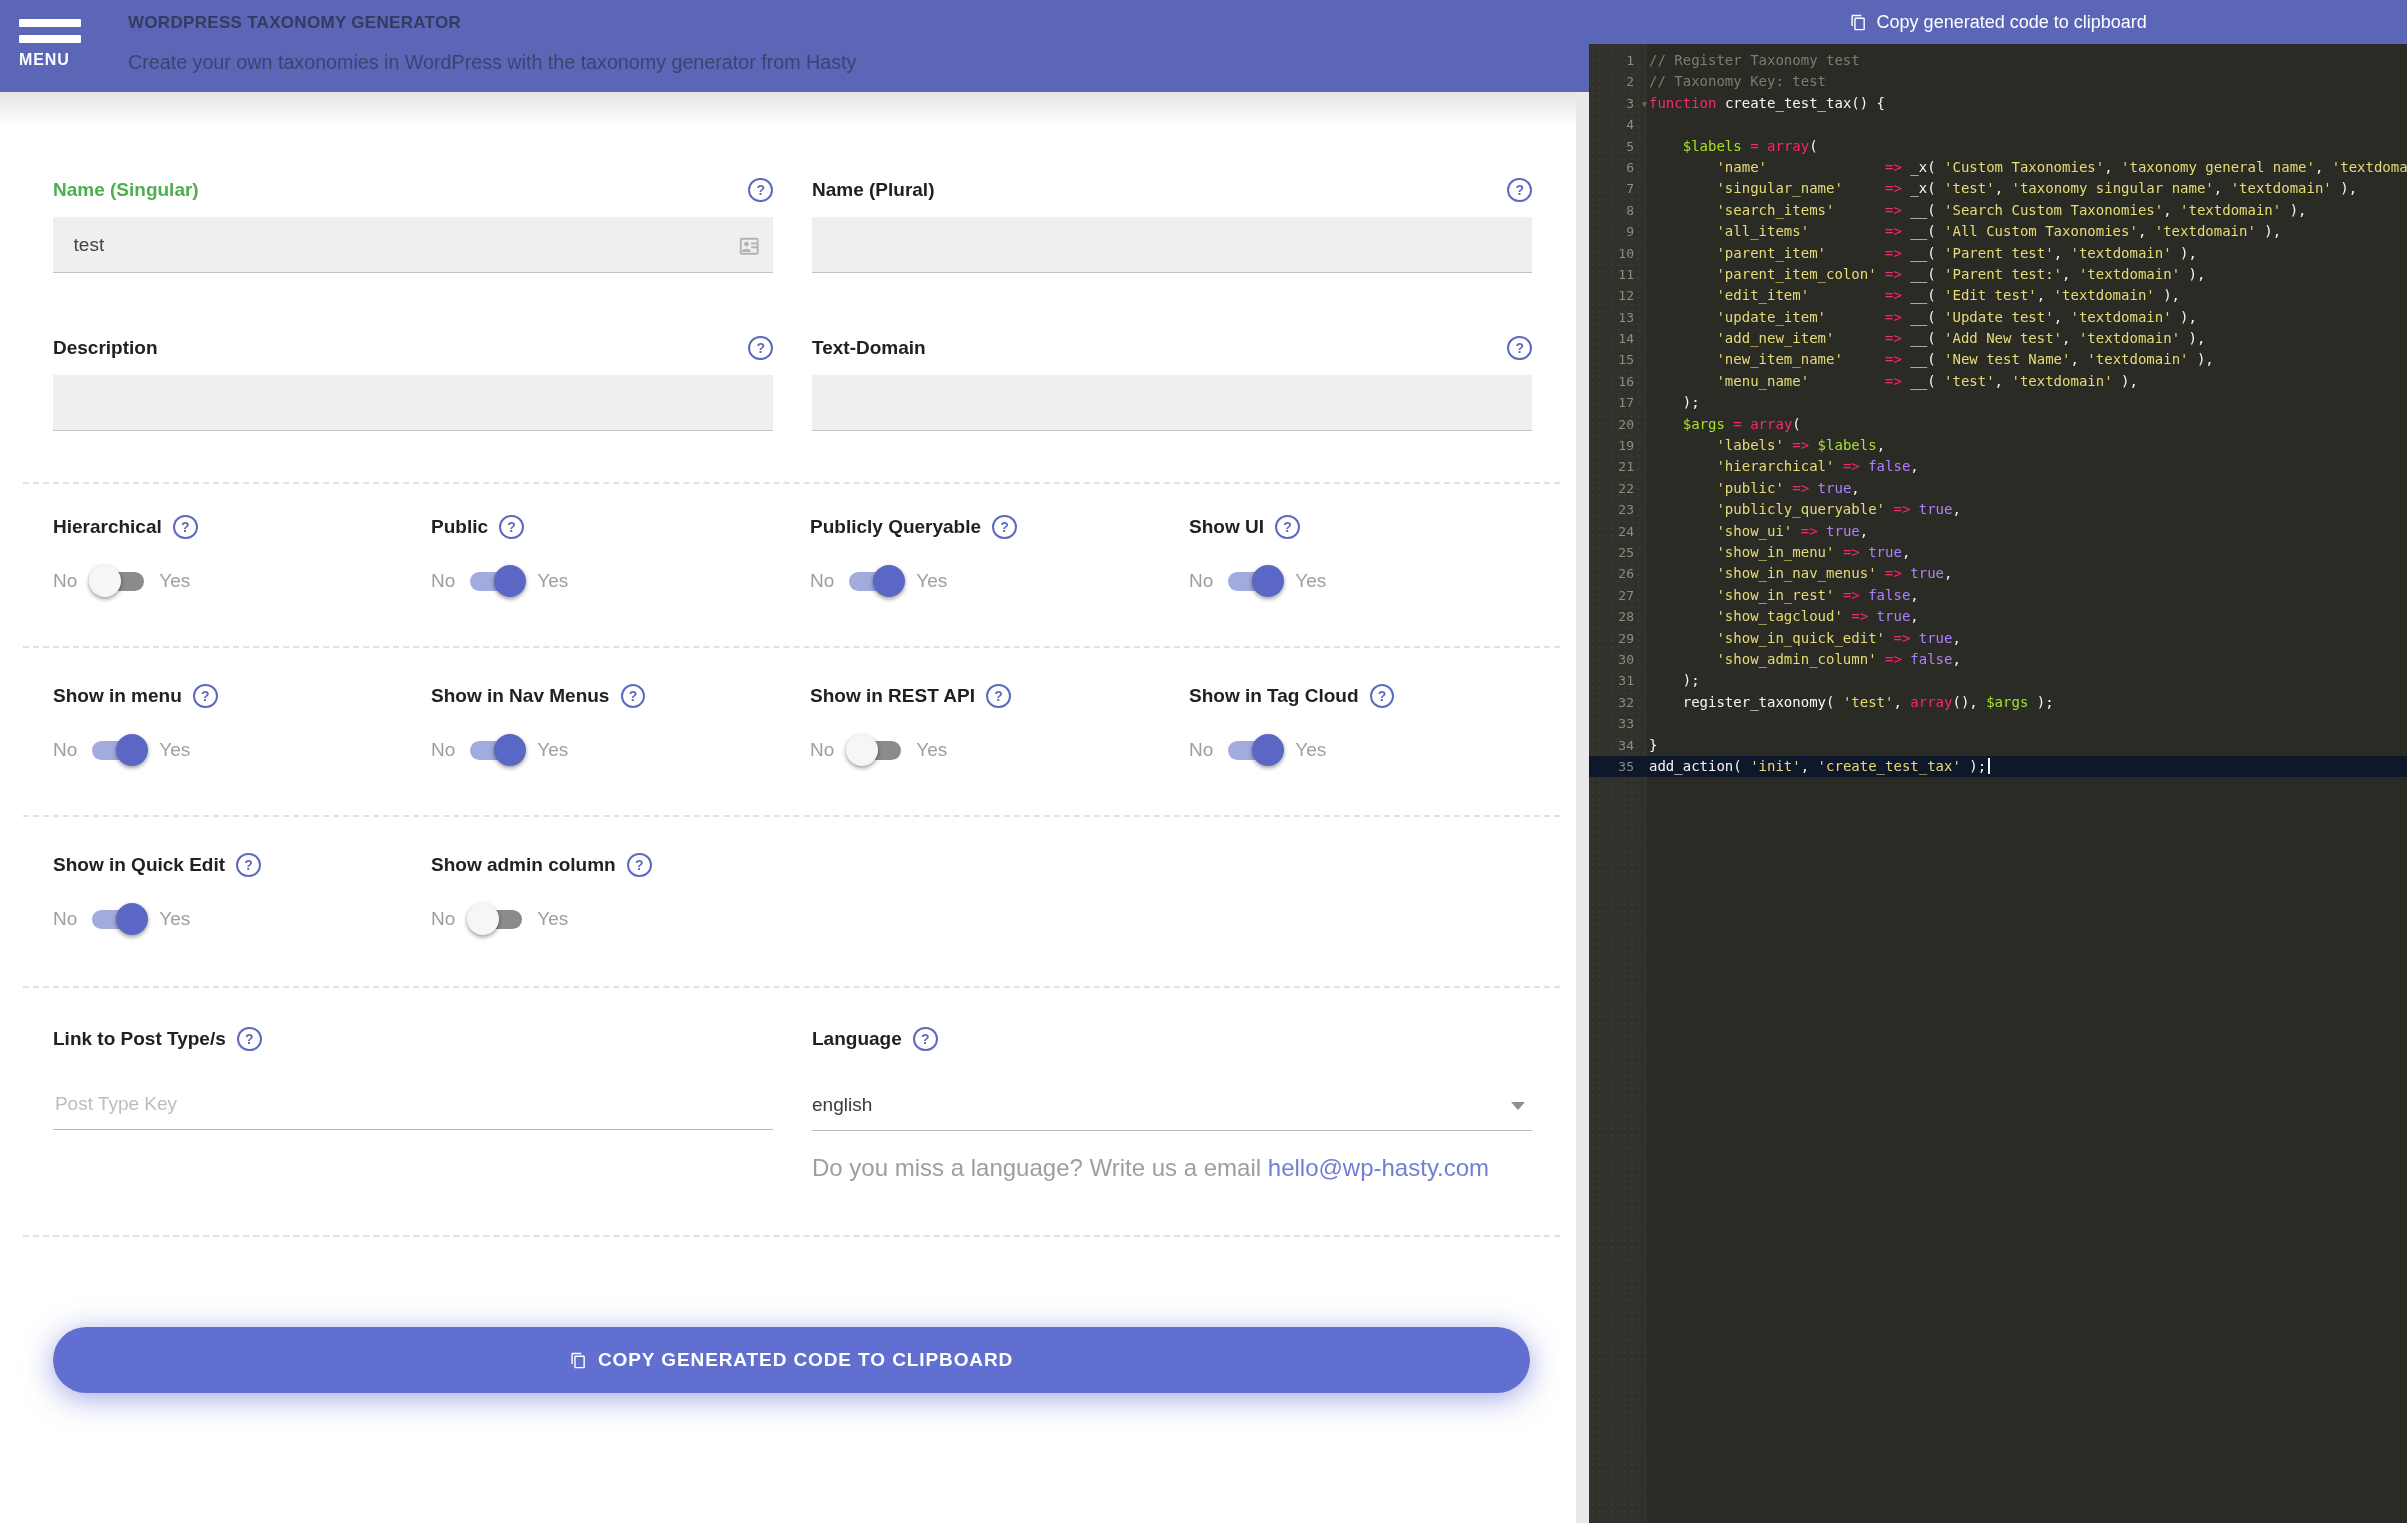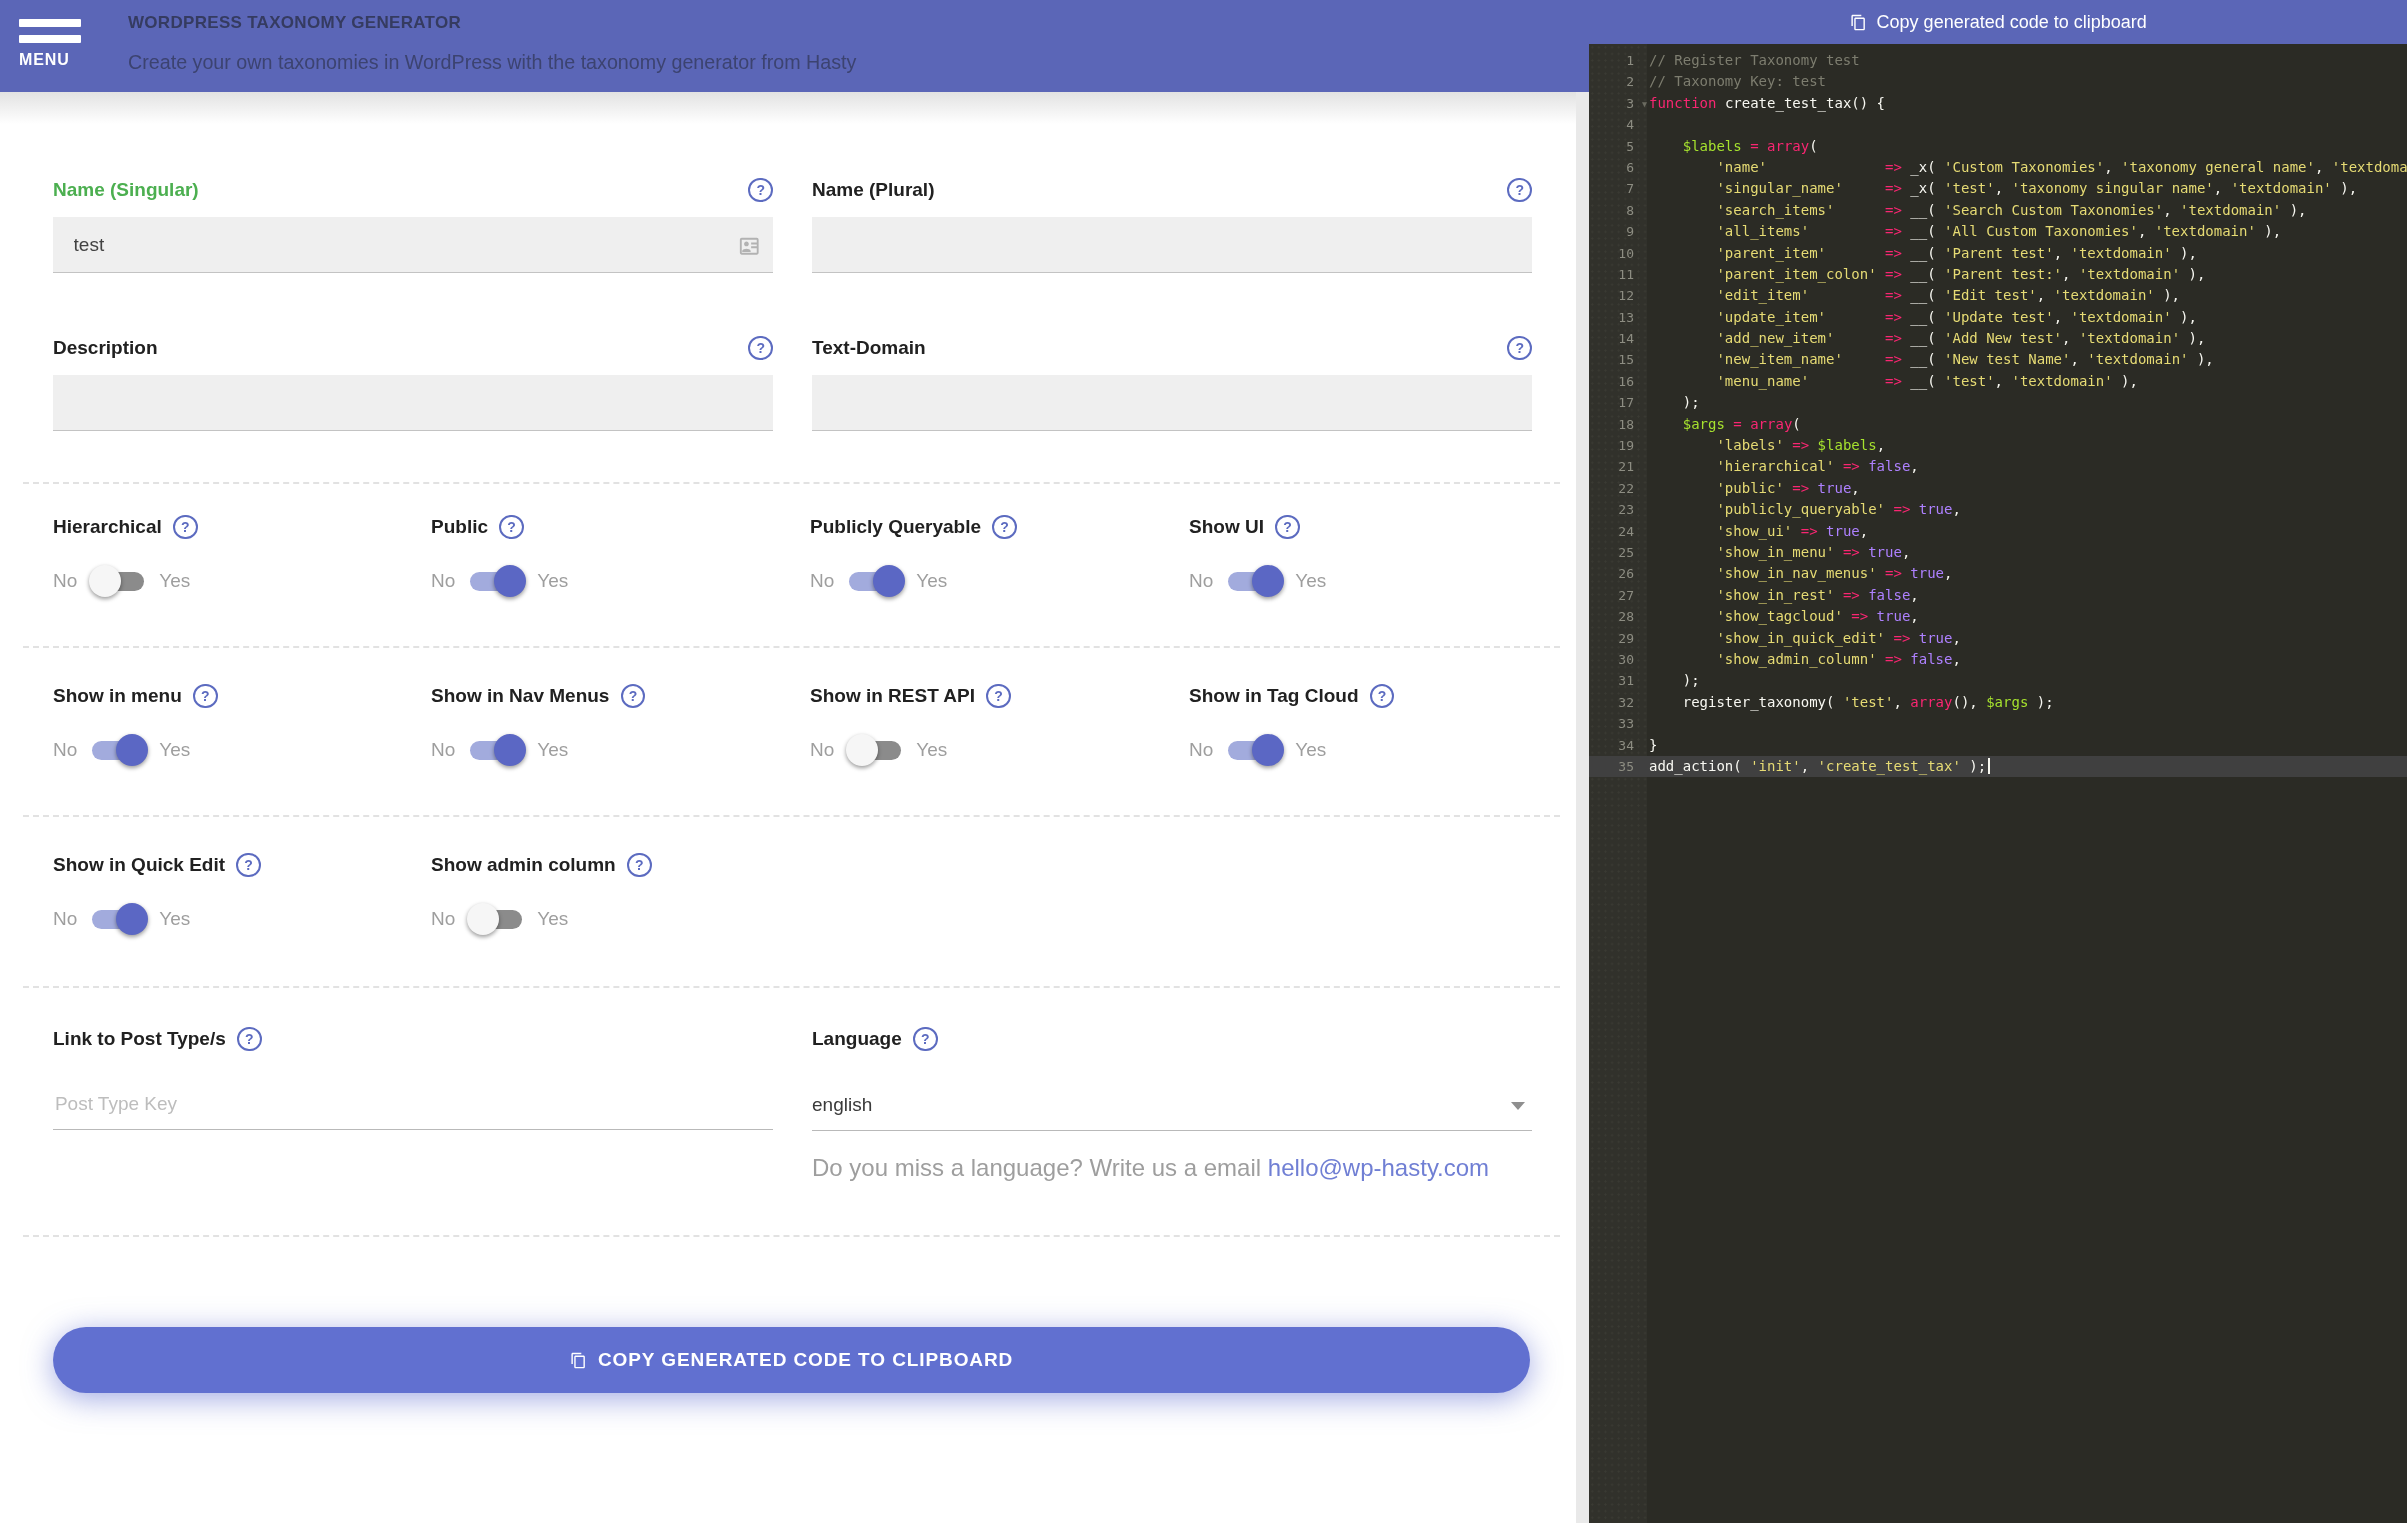--- a/index.html
+++ b/index.html
@@ -73,21 +73,21 @@
   #footer-line2{font-size:19px;color:#333333;margin-top:13px;}
 
   
   #code-panel{position:absolute;left:1589px;top:0;width:819px;height:1523px;background:#2b2b25;overflow:hidden;}
   #code-header{height:44px;background:#5b66b7;display:flex;align-items:center;justify-content:center;gap:9.4px;
         color:#ffffff;font-size:18px;cursor:pointer;}
   #gutter-strip{position:absolute;left:0;top:44px;width:58px;height:1479px;background:#31312b;
         background-image:radial-gradient(#3a3a33 0.9px, transparent 1.1px);background-size:6.6px 6.6px;}
   #code-lines{position:absolute;left:0;top:50px;right:0;}
   .cl{display:flex;height:21.4px;line-height:21.4px;font-family:"DejaVu Sans Mono",monospace;font-size:14px;}
-  .cl.cur{background:#404040;}
+  .cl.cur{background:#0f172a;}
   .ln{width:45px;text-align:right;padding-right:15px;color:#8d8d82;font-size:13px;flex:none;position:relative;}
   .fold{position:absolute;right:1.9px;top:0.9px;font-size:8.4px;color:#6b6b60;}
   .lc{white-space:pre;overflow:hidden;flex:1;}
   .cm{color:#7d7d6f;} .kw{color:#f92672;} .fn{color:#f8f8f2;} .var{color:#a6e22e;}
   .str{color:#e6db74;} .op{color:#f92672;} .bool{color:#ae81ff;} .pl{color:#f8f8f2;}
   .cursor{display:inline-block;width:1.9px;height:16px;background:#f8f8f0;vertical-align:-2.8px;margin-left:1.9px;}
 
   .cic{width:17px;height:17px;fill:#ffffff;flex:none;}
 </style>
 </head>
@@ -403,21 +403,21 @@
         </div>
         <div class="cl">
           <span class="ln">16</span>
           <span class="lc"><span class="pl">        </span><span class="str">'menu_name'</span><span class="pl">         </span><span class="op">=&gt;</span><span class="pl"> </span><span class="fn">__</span><span class="pl">( </span><span class="str">'test'</span><span class="pl">, </span><span class="str">'textdomain'</span><span class="pl"> ),</span></span>
         </div>
         <div class="cl">
           <span class="ln">17</span>
           <span class="lc"><span class="pl">    );</span></span>
         </div>
         <div class="cl">
-          <span class="ln">18</span>
+          <span class="ln">20</span>
           <span class="lc"><span class="pl">    </span><span class="var">$args</span><span class="pl"> </span><span class="op">=</span><span class="pl"> </span><span class="op">array</span><span class="pl">(</span></span>
         </div>
         <div class="cl">
           <span class="ln">19</span>
           <span class="lc"><span class="pl">        </span><span class="str">'labels'</span><span class="pl"> </span><span class="op">=&gt;</span><span class="pl"> </span><span class="var">$labels</span><span class="pl">,</span></span>
         </div>
         <div class="cl">
           <span class="ln">21</span>
           <span class="lc"><span class="pl">        </span><span class="str">'hierarchical'</span><span class="pl"> </span><span class="op">=&gt;</span><span class="pl"> </span><span class="bool">false</span><span class="pl">,</span></span>
         </div>

